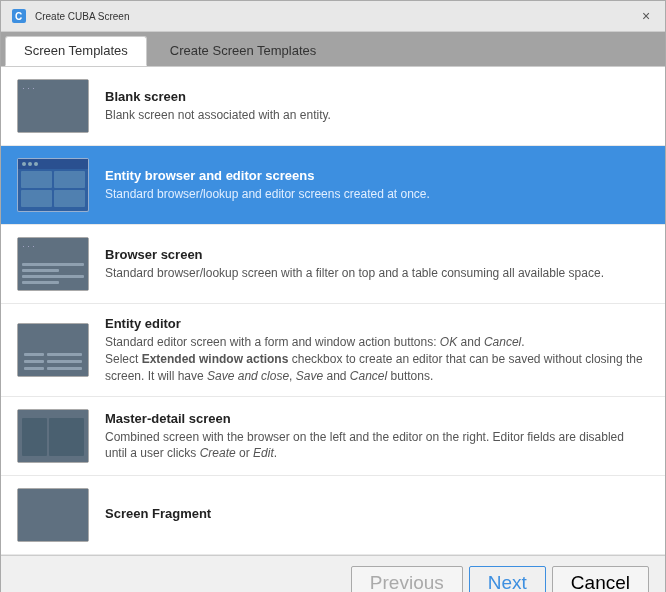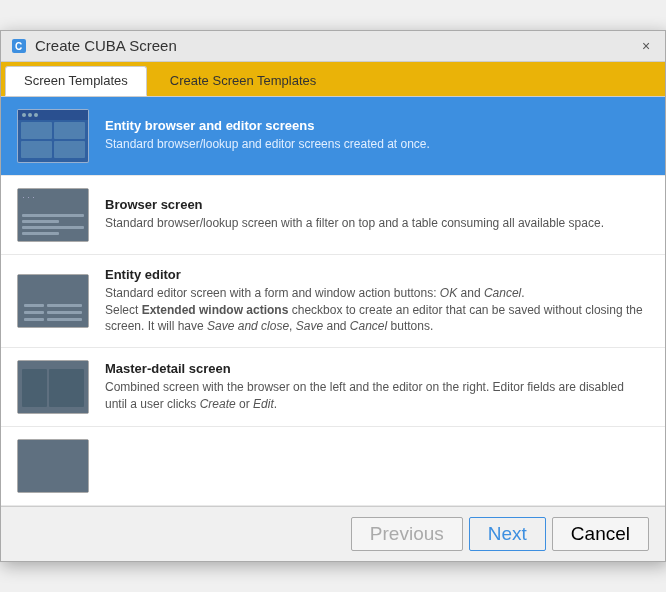--- a/index.html
+++ b/index.html
@@ -32,38 +32,38 @@
       gap: 8px;
     }
     .title-bar-icon {
       width: 16px;
       height: 16px;
       display: flex;
       align-items: center;
       justify-content: center;
     }
     .title-bar-text {
-      font-size: 15px;
+      font-size: 10px;
       color: #333;
     }
     .title-bar-close {
       width: 18px;
       height: 18px;
       display: flex;
       align-items: center;
       justify-content: center;
       cursor: pointer;
       font-size: 14px;
       color: #555;
       border: none;
       background: transparent;
     }
     .tabs {
       display: flex;
-      background: #eab308;
+      background: #a3a3a3;
       border-bottom: 1px solid #ccc;
       padding-top: 4px;
     }
     .tab {
       padding: 6px 18px 7px 18px;
       cursor: pointer;
       font-size: 13px;
       color: #333;
       border: 1px solid transparent;
       margin-left: 4px;
@@ -325,20 +325,34 @@
     <button class="title-bar-close">×</button>
   </div>
 
   <div class="tabs">
     <div class="tab active">Screen Templates</div>
     <div class="tab">Create Screen Templates</div>
   </div>
 
   <div class="content-area">
 
+    <div class="template-item">
+      <div class="template-icon">
+        <div class="icon-topbar">
+          <div class="icon-dot"></div>
+          <div class="icon-dot"></div>
+          <div class="icon-dot"></div>
+        </div>
+        <div class="icon-blank"></div>
+      </div>
+      <div class="template-text">
+        <div class="template-title">Blank screen</div>
+        <div class="template-desc">Blank screen not associated with an entity.</div>
+      </div>
+    </div>
 
     <div class="template-item selected">
       <div class="template-icon">
         <div class="icon-topbar">
           <div class="icon-dot"></div>
           <div class="icon-dot"></div>
           <div class="icon-dot"></div>
         </div>
         <div class="icon-grid">
           <div class="icon-grid-cell" style="background:#5080b0"></div>
@@ -430,20 +444,24 @@
 
     <div class="template-item">
       <div class="template-icon">
         <div class="icon-topbar">
           <div class="icon-dot"></div>
           <div class="icon-dot"></div>
           <div class="icon-dot"></div>
         </div>
         <div class="icon-fragment"></div>
       </div>
+      <div class="template-text">
+        <div class="template-title">Screen Fragment</div>
+        <div class="template-desc"></div>
+      </div>
     </div>
 
   </div>
 
   <div class="footer">
     <button class="btn" disabled="">Previous</button>
     <button class="btn primary">Next</button>
     <button class="btn">Cancel</button>
   </div>
 </div>

